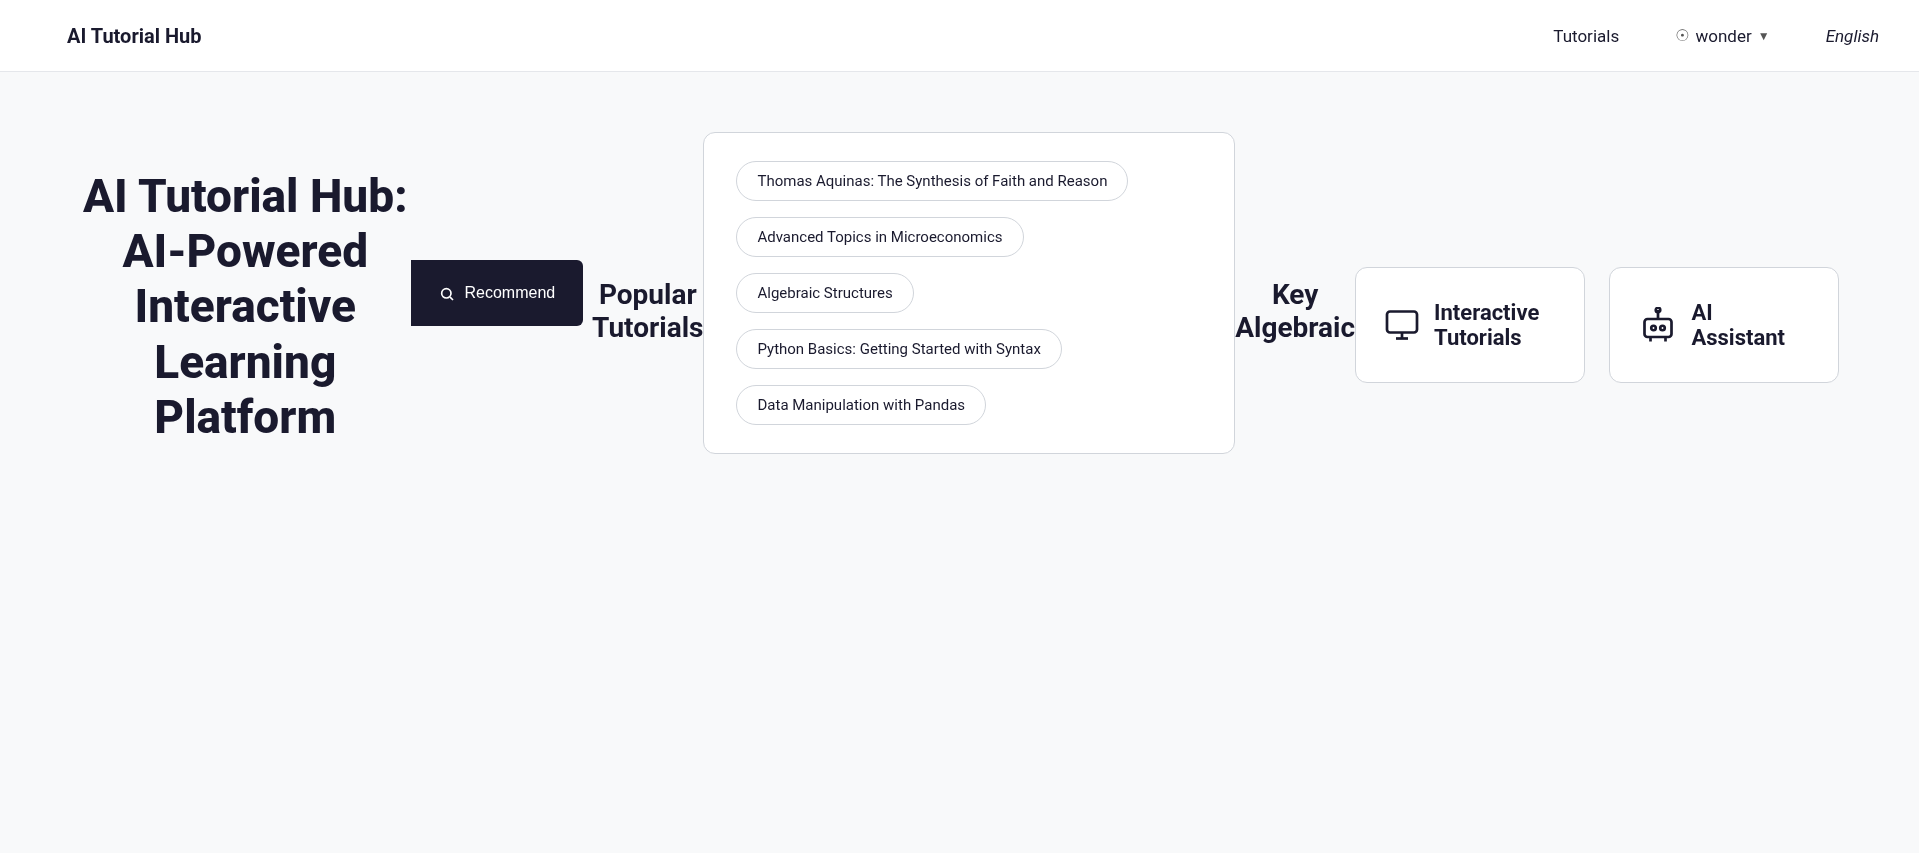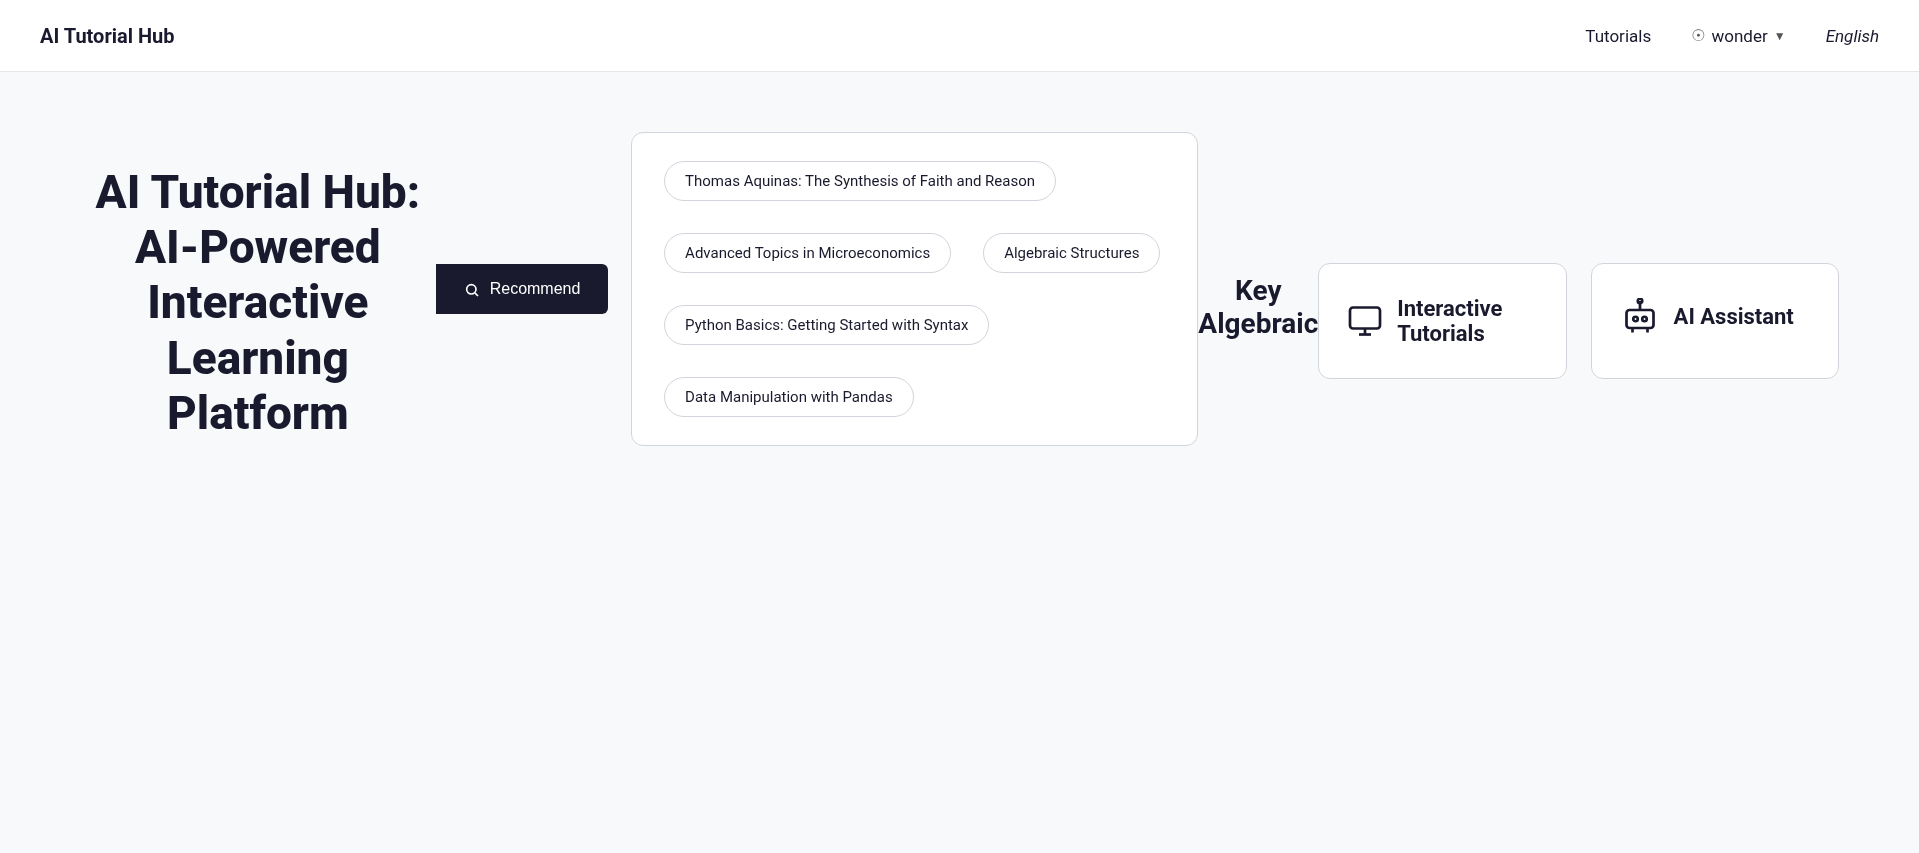--- a/index.html
+++ b/index.html
@@ -25,26 +25,27 @@
       padding: 0 40px;
       height: 72px;
       background: #ffffff;
       border-bottom: 1px solid #e5e7eb;
     }
 
     .navbar-brand {
       font-size: 20px;
       font-weight: 700;
       color: #1a1a2e;
+      margin-left: 27px;
     }
 
     .navbar-right {
       display: flex;
       align-items: center;
-      gap: 40px;
+      gap: 56px;
     }
 
     .nav-link {
       font-size: 17px;
       color: #1a1a2e;
       cursor: pointer;
       text-decoration: none;
     }
 
     .nav-user {
@@ -110,21 +111,21 @@
       color: #9ca3af;
       outline: none;
       background: #fff;
     }
 
     .search-input::placeholder {
       color: #9ca3af;
     }
 
     .recommend-btn {
-      height: 50px;
+      height: 66px;
       padding: 0 28px;
       background: #1a1a2e;
       color: #fff;
       border: none;
       border-radius: 0 6px 6px 0;
       font-size: 16px;
       font-weight: 500;
       cursor: pointer;
       display: flex;
       align-items: center;
@@ -146,21 +147,21 @@
 
     .tutorials-box {
       width: 100%;
       max-width: 1540px;
       border: 1.5px solid #d1d5db;
       border-radius: 12px;
       padding: 28px 32px;
       background: #fff;
       display: flex;
       flex-wrap: wrap;
-      gap: 32px;
+      gap: 16px;
       margin-bottom: 64px;
     }
 
     .tutorial-tag {
       padding: 10px 20px;
       border: 1.5px solid #d1d5db;
       border-radius: 9999px;
       font-size: 15px;
       color: #1a1a2e;
       background: #fff;
@@ -261,20 +262,21 @@
       <span class="search-icon-btn">
         <svg width="16" height="16" viewBox="0 0 24 24" fill="none" stroke="currentColor" stroke-width="2.5" style="display:inline-block;vertical-align:middle;">
           <circle cx="11" cy="11" r="7"></circle>
           <line x1="21" y1="21" x2="16.65" y2="16.65"></line>
         </svg>
       </span>
       <span>Recommend</span>
     </button>
   </div>
 
+  <h2 class="section-title">Popular Tutorials</h2>
 
   <div class="tutorials-box">
   <span class="tutorial-tag">Thomas Aquinas: The Synthesis of Faith and Reason</span>
       <span class="tutorial-tag">Advanced Topics in Microeconomics</span>
       <span class="tutorial-tag">Algebraic Structures</span>
       <span class="tutorial-tag">Python Basics: Getting Started with Syntax</span>
       <span class="tutorial-tag">Data Manipulation with Pandas</span>
     </div>
 
   <h2 class="key-features-title">Key Algebraic</h2>

